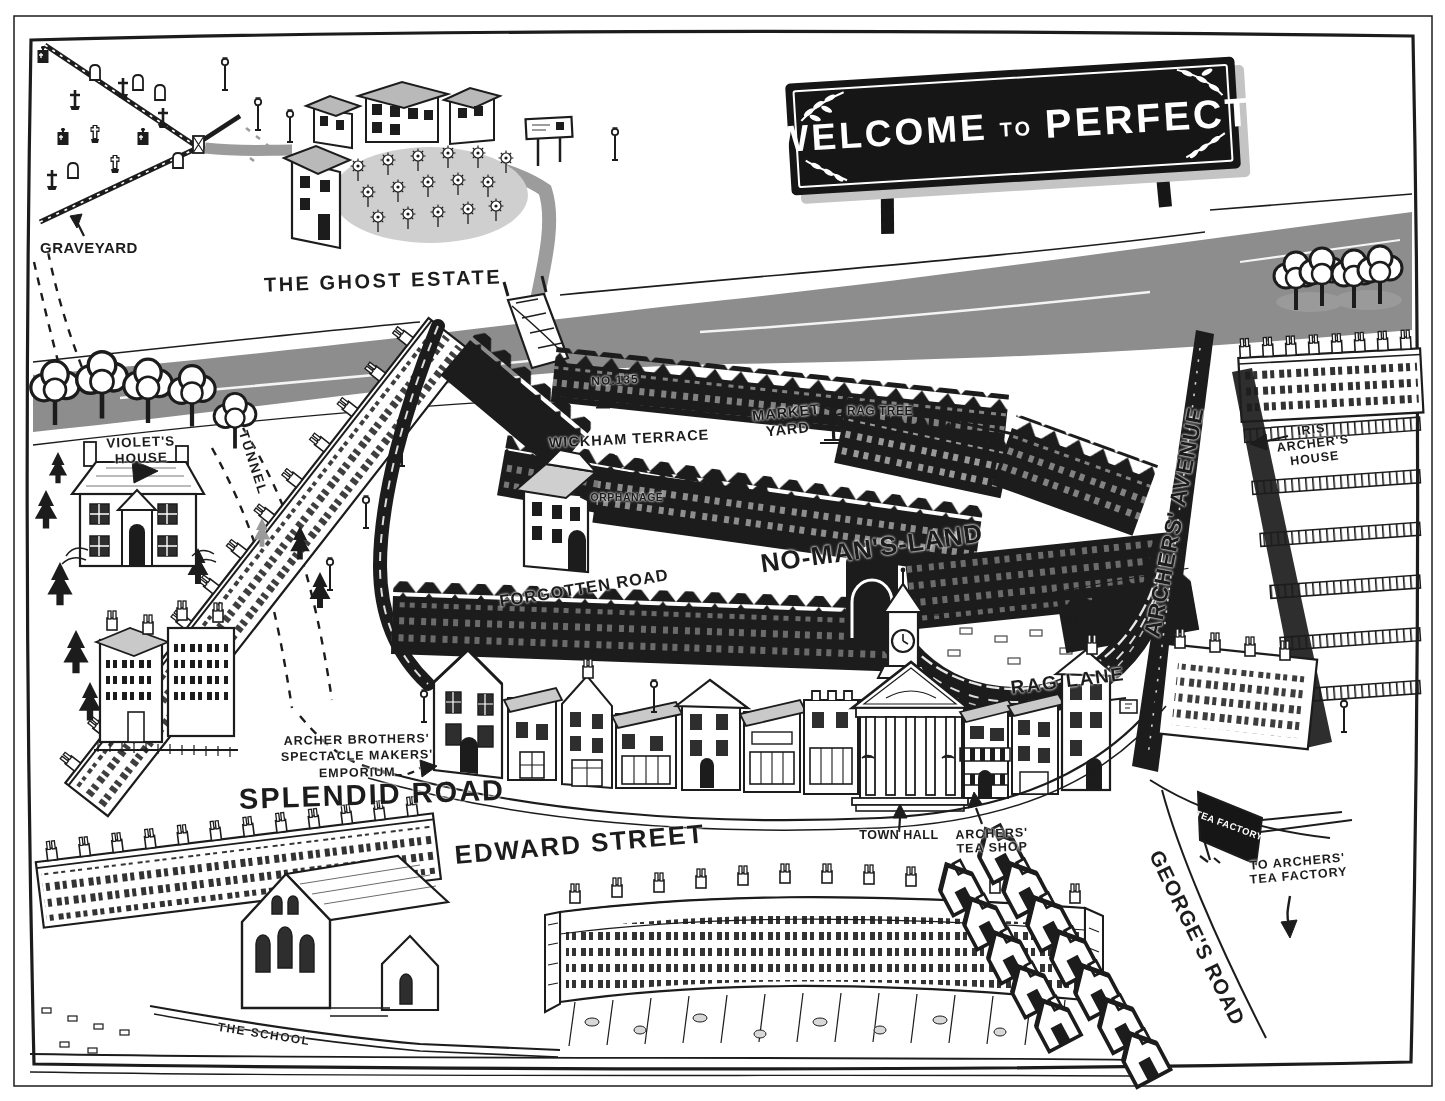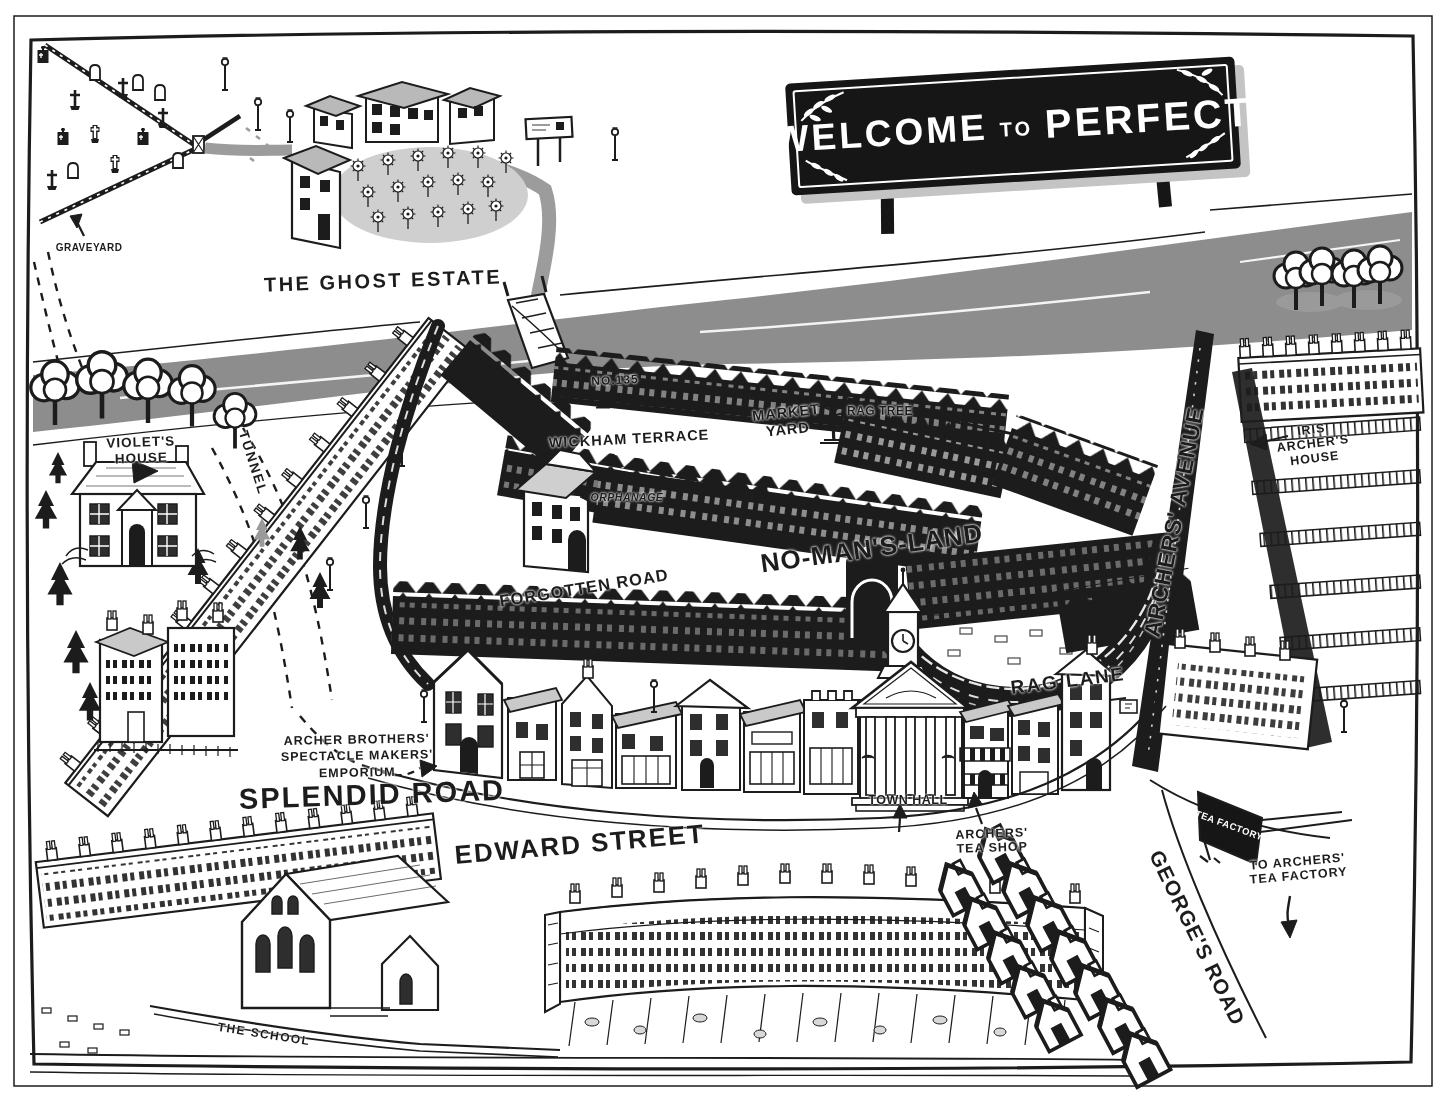--- a/index.html
+++ b/index.html
@@ -3,38 +3,38 @@
 <meta charset="utf-8">
 <style>
   html,body{margin:0;padding:0;background:#e8e8e8;}
   .map{position:relative;width:1445px;height:1101px;background:#ffffff;overflow:hidden;
        font-family:"Liberation Sans", sans-serif;}
   .art{position:absolute;left:0;top:0;}
   
   .lbl{position:absolute;transform:translate(-50%,-50%) rotate(var(--r,0deg));
        color:#1c1c1c;font-weight:700;text-align:center;white-space:pre-line;line-height:1.15;
        letter-spacing:1px;text-shadow:0 0 3px #fff,0 0 2px #fff;z-index:5;}
-  .l-graveyard{left:89px;top:248px;font-size:10px;letter-spacing:.5px;}
+  .l-graveyard{left:89px;top:248px;font-size:15px;letter-spacing:.5px;}
   .l-ghost{left:383px;top:281px;font-size:20px;letter-spacing:2.5px;--r:-2deg;}
   .l-violet{left:141px;top:450px;font-size:13.5px;--r:-2deg;}
   .l-tunnel{left:253px;top:463px;font-size:13.5px;letter-spacing:2px;--r:72deg;}
   .l-no135{left:615px;top:381px;font-size:12px;--r:-3deg;}
   .l-wickham{left:629px;top:439px;font-size:14.5px;--r:-3deg;}
   .l-market{left:787px;top:421px;font-size:14.5px;--r:-6deg;}
   .l-ragtree{left:880px;top:412px;font-size:12px;letter-spacing:.5px;}
-  .l-orphanage{left:627px;top:497px;font-size:10.5px;letter-spacing:.5px;font-style:italic;}
+  .l-orphanage{left:627px;top:497px;font-size:10.5px;letter-spacing:.5px;}
   .l-nml{left:872px;top:549px;font-size:26px;--r:-8deg;}
   .l-forgotten{left:584px;top:588px;font-size:16.5px;--r:-9deg;}
   .l-avenue{left:1174px;top:522px;font-size:23px;--r:-79deg;}
   .l-iris{left:1313px;top:444px;font-size:12.5px;--r:-7deg;}
   .l-raglane{left:1068px;top:681px;font-size:19px;letter-spacing:2px;--r:-7deg;}
   .l-emporium{left:357px;top:756px;font-size:12.5px;--r:-1deg;line-height:1.3;}
   .l-splendid{left:372px;top:795px;font-size:29px;letter-spacing:2px;--r:-2deg;}
   .l-edward{left:580px;top:845px;font-size:26px;letter-spacing:2px;--r:-5deg;}
-  .l-townhall{left:899px;top:800px;font-size:12.5px;letter-spacing:.5px;margin-left:9px;}
+  .l-townhall{left:899px;top:835px;font-size:12.5px;letter-spacing:.5px;}
   .l-teashop{left:992px;top:841px;font-size:12.5px;--r:-2deg;}
   .l-georges{left:1197px;top:938px;font-size:21px;--r:64deg;}
   .l-tofactory{left:1298px;top:869px;font-size:12.5px;--r:-5deg;}
   .l-school{left:264px;top:1035px;font-size:12px;letter-spacing:1.5px;--r:9deg;}
   .l-flag{left:1229px;top:826px;font-size:9.5px;color:#fff;--r:20deg;text-shadow:none;letter-spacing:.5px;}
   
   .sign{position:absolute;left:788px;top:70px;width:450px;height:112px;
         transform:rotate(-3.5deg);z-index:4;}
   .sign-board{position:absolute;inset:0;background:#161616;border-radius:5px;
         box-shadow:9px 9px 0 #c4c4c4;}

